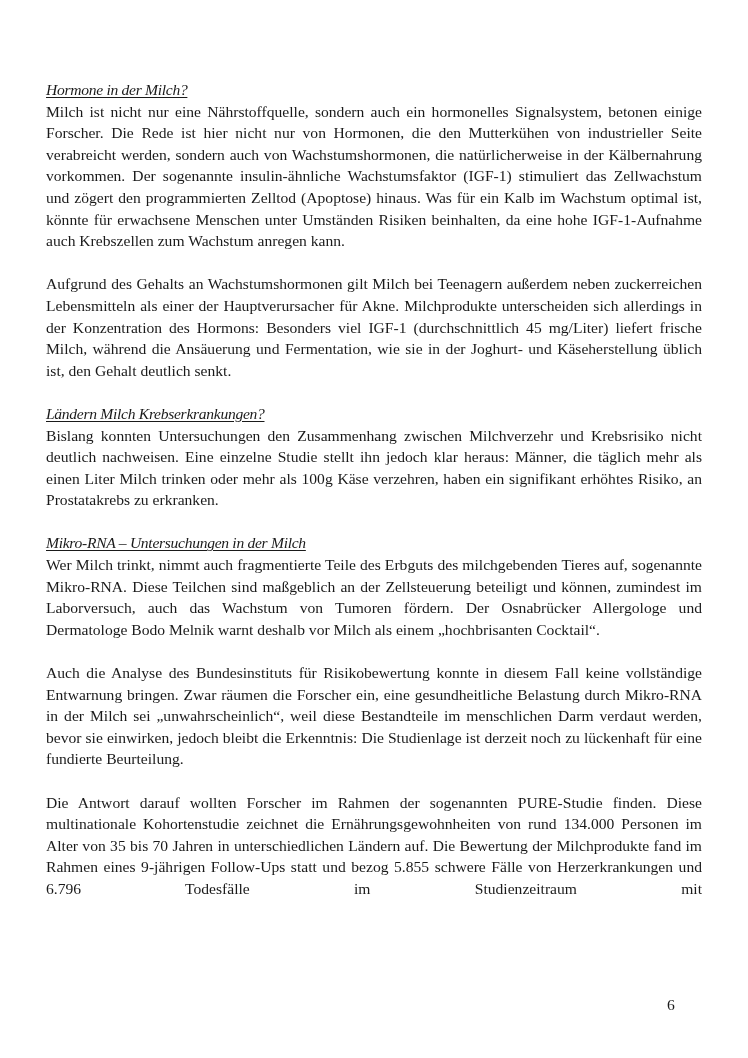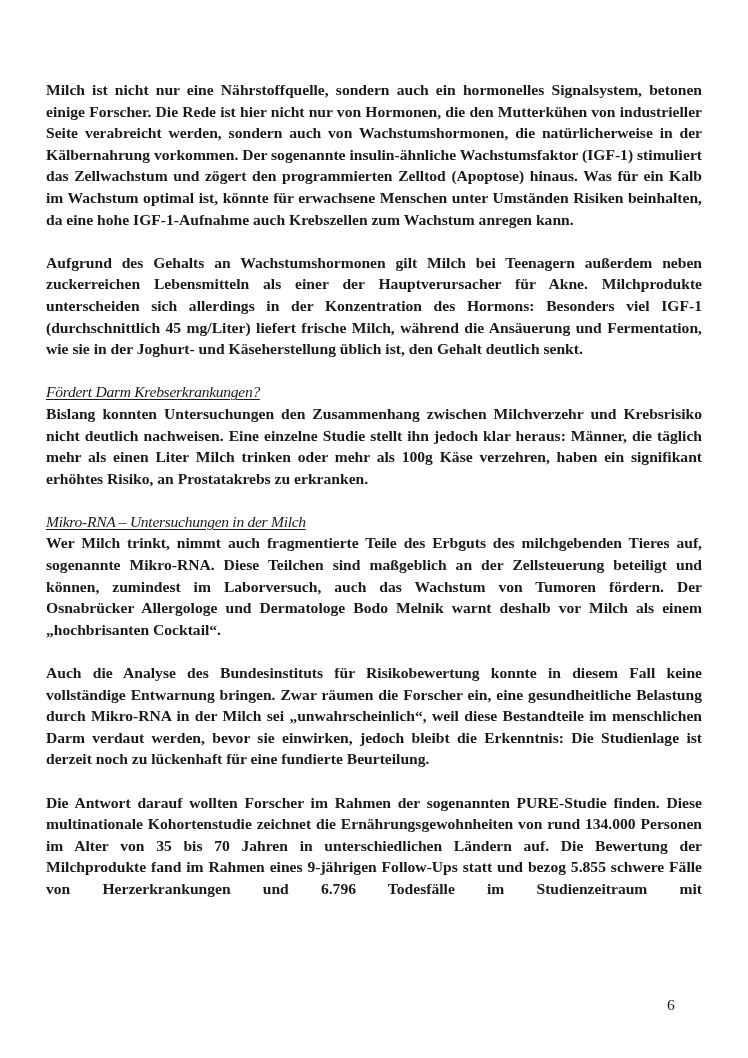--- a/index.html
+++ b/index.html
@@ -11,42 +11,43 @@
     .page {
       position: absolute; left: 46px; top: 79px; width: 656px;
       font-size: 15.6px; line-height: 21.6px;
     }
     .section { margin: 0; }
     .heading {
       font-style: italic; text-decoration: underline;
       text-underline-offset: 2px; text-decoration-thickness: 1px;
       margin: 0; letter-spacing: -0.3px;
     }
-    .para { margin: 0; text-align: justify; text-align-last: left; font-weight: bold; }
+    .para { margin: 0; text-align: justify; text-align-last: left; }
     .gap { height: 21.6px; }
     .page-number {
       position: absolute; left: 667px; top: 996px;
       font-size: 15.6px;
     }
   </style>
 </head>
 <body>
 
 <div class="page">
 
   <section class="section">
+    <p class="heading">Hormone in der Milch?</p>
     <p class="para">Milch ist nicht nur eine Nährstoffquelle, sondern auch ein hormonelles Signalsystem, betonen einige Forscher. Die Rede ist hier nicht nur von Hormonen, die den Mutterkühen von industrieller Seite verabreicht werden, sondern auch von Wachstumshormonen, die natürlicherweise in der Kälbernahrung vorkommen. Der sogenannte insulin-ähnliche Wachstumsfaktor (IGF-1) stimuliert das Zellwachstum und zögert den programmierten Zelltod (Apoptose) hinaus. Was für ein Kalb im Wachstum optimal ist, könnte für erwachsene Menschen unter Umständen Risiken beinhalten, da eine hohe IGF-1-Aufnahme auch Krebszellen zum Wachstum anregen kann.</p>
     <div class="gap"></div>
     <p class="para">Aufgrund des Gehalts an Wachstumshormonen gilt Milch bei Teenagern außerdem neben zuckerreichen Lebensmitteln als einer der Hauptverursacher für Akne. Milchprodukte unterscheiden sich allerdings in der Konzentration des Hormons: Besonders viel IGF-1 (durchschnittlich 45 mg/Liter) liefert frische Milch, während die Ansäuerung und Fermen­tation, wie sie in der Joghurt- und Käseherstellung üblich ist, den Gehalt deutlich senkt.</p>
   </section>
 
   <div class="gap"></div>
 
   <section class="section">
-    <p class="heading">Fördert Darm Krebserkrankungen?</p>
+    <p class="heading">Ländern Milch Krebserkrankungen?</p>
     <p class="para">Bislang konnten Untersuchungen den Zusammenhang zwischen Milchverzehr und Krebsrisiko nicht deutlich nachweisen. Eine einzelne Studie stellt ihn jedoch klar heraus: Männer, die täglich mehr als einen Liter Milch trinken oder mehr als 100g Käse verzehren, haben ein signifikant erhöhtes Risiko, an Prostatakrebs zu erkranken.</p>
   </section>
 
   <div class="gap"></div>
 
   <section class="section">
     <p class="heading">Mikro-RNA – Untersuchungen in der Milch</p>
     <p class="para">Wer Milch trinkt, nimmt auch fragmentierte Teile des Erbguts des milchgebenden Tieres auf, sogenannte Mikro-RNA. Diese Teilchen sind maßgeblich an der Zellsteuerung beteiligt und können, zumindest im Laborversuch, auch das Wachstum von Tumoren fördern. Der Osnabrücker Allergologe und Dermatologe Bodo Melnik warnt deshalb vor Milch als einem „hochbrisanten Cocktail“.</p>
     <div class="gap"></div>
     <p class="para">Auch die Analyse des Bundesinstituts für Risikobewertung konnte in diesem Fall keine vollständige Entwarnung bringen. Zwar räumen die Forscher ein, eine gesundheitliche Belastung durch Mikro-RNA in der Milch sei „unwahrscheinlich“, weil diese Bestandteile im menschlichen Darm verdaut werden, bevor sie einwirken, jedoch bleibt die Erkenntnis: Die Studienlage ist derzeit noch zu lückenhaft für eine fundierte Beurteilung.</p>

